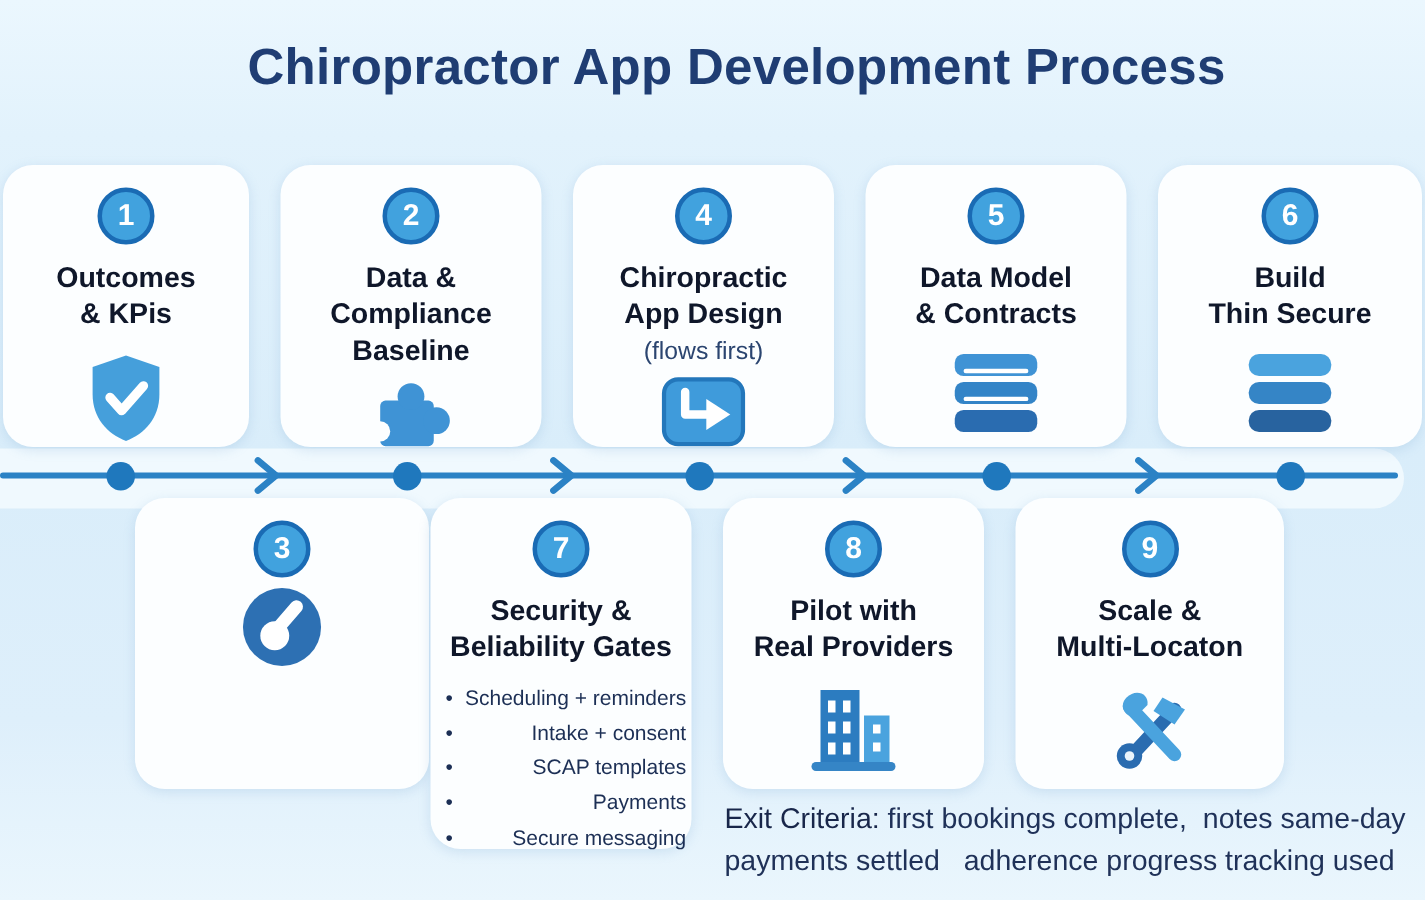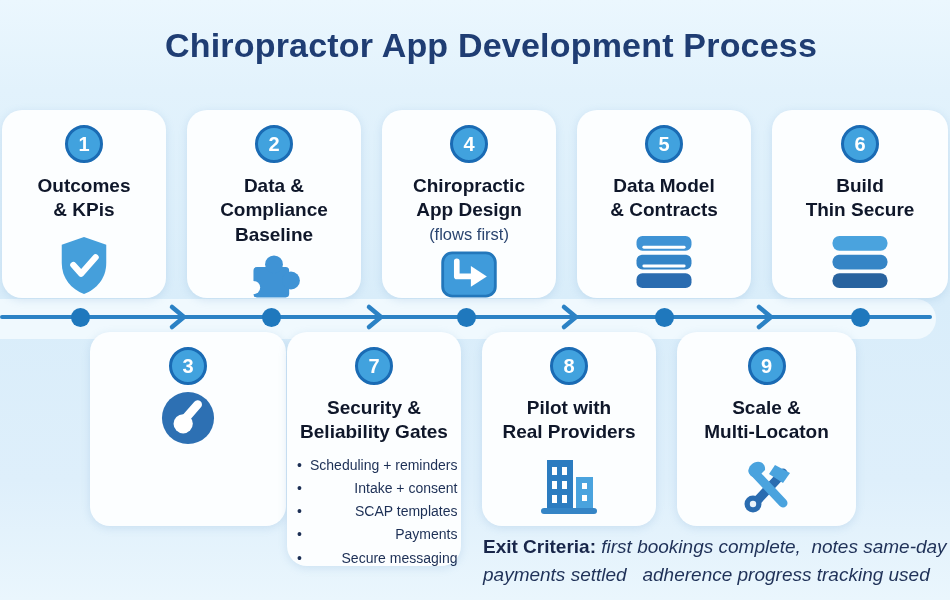--- a/index.html
+++ b/index.html
@@ -39,22 +39,22 @@
   ul.bullets{list-style:none;margin:9px 0 0 0;padding:0 0 0 10px;align-self:flex-start;}
   ul.bullets li{
     position:relative;padding-left:13px;font-size:14px;color:#1c2f55;
     line-height:1.66;white-space:nowrap;text-align:right;
   }
   ul.bullets li::before{content:"•";position:absolute;left:0;top:0;color:#1c2f55;}
   .exit{
     position:absolute;left:483px;top:533px;width:466px;margin:0;
     font-size:19px;color:#1f3158;line-height:1.45;
   }
-  .exit b{font-weight:700;color:#18264a;}
-  .exit span{white-space:pre-wrap;font-style:italic;}
+  .exit b{font-weight:400;color:#18264a;}
+  .exit span{white-space:pre-wrap;}
 </style>
 </head>
 <body>
 
 <div id="canvas">
 
   <div class="page-title">Chiropractor App Development Process</div>
 
   <div class="band"></div>
   <div class="tl-line"></div>

